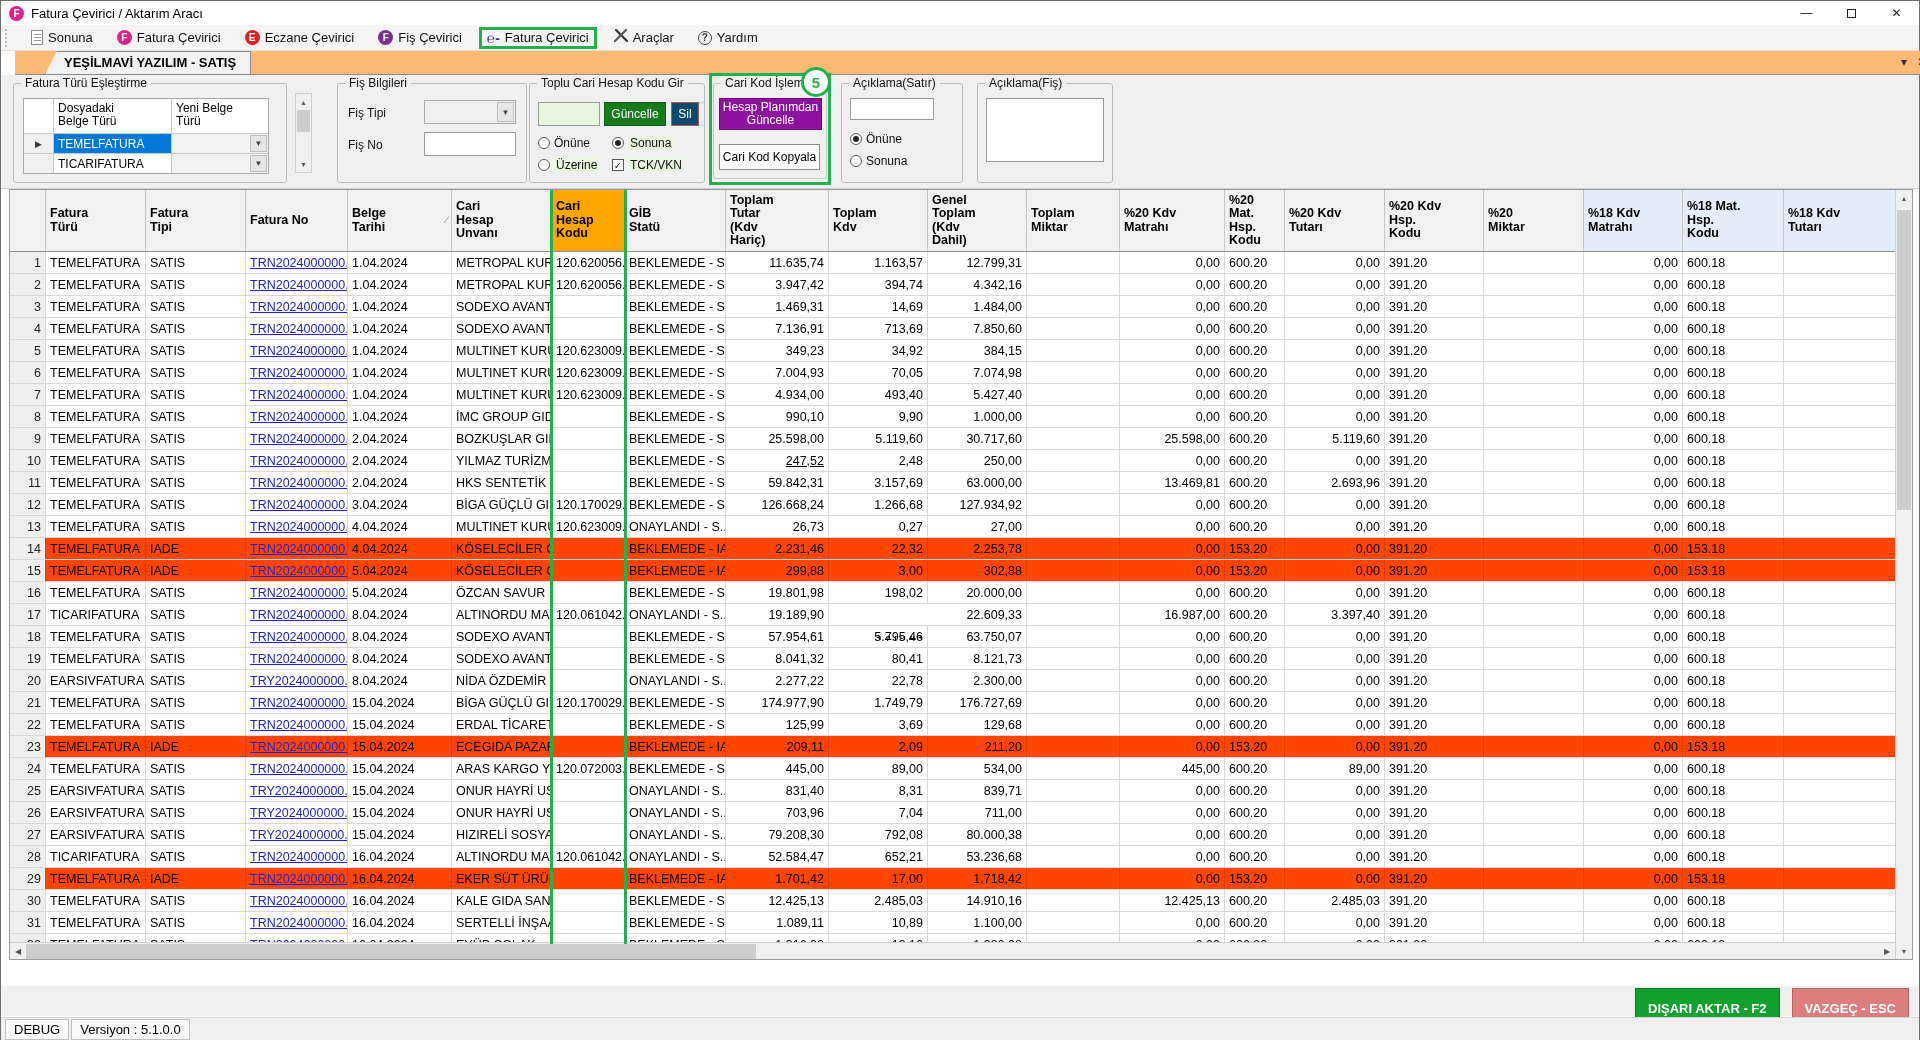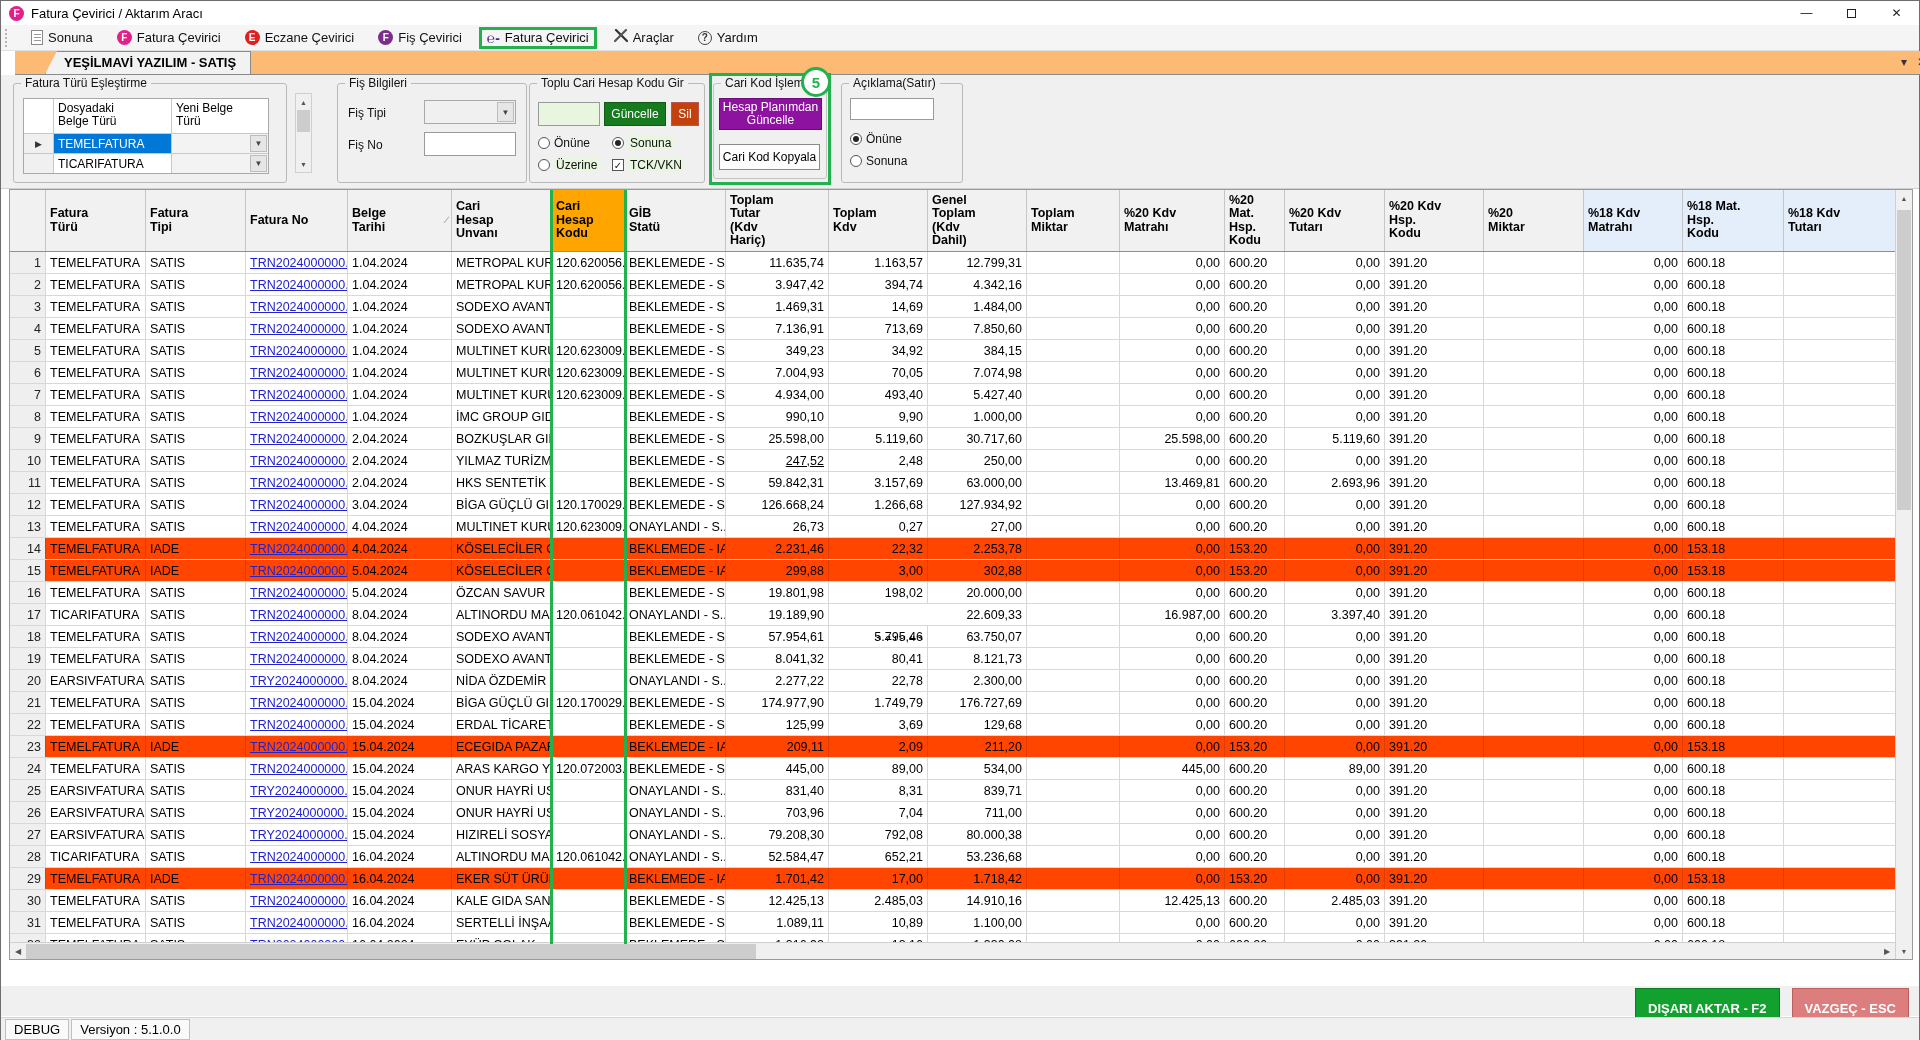--- a/index.html
+++ b/index.html
@@ -67,21 +67,21 @@
     color:#555; background:#f0f0f0; }
   .sb-thumb { background:#cdcdcd; margin:0 1px; }
 
   .fldlabel { position:absolute; font-size:12px; color:#111; }
   .tbox { position:absolute; background:#fff; border:1px solid #9a9a9a; }
   .tbox.green { background:#e9f6df; }
   .combo { position:absolute; background:#f0f0f0; border:1px solid #a9a9a9; }
   .btn { position:absolute; border:1px solid #8a8a8a; display:flex; align-items:center; justify-content:center;
     text-align:center; font-size:12px; line-height:13px; }
   .btn.green { background:#187a1f; color:#fff; border-color:#0f5c14; }
-  .btn.salmon { background:#c2410c; color:#fff; border-color:#b85555; }
+  .btn.salmon { background:#0c4a6e; color:#fff; border-color:#b85555; }
   .btn.purple { background:#8e12a0; color:#fff; border-color:#6b0d79; }
   .btn.white { background:#fdfdfd; color:#000; border-color:#8a8a8a; }
 
   .radio-row { position:absolute; display:flex; align-items:center; gap:4px; font-size:12px; color:#111; }
   .radio { width:12px; height:12px; border-radius:50%; border:1px solid #555; background:#fff; position:relative; }
   .radio.sel:before { content:""; position:absolute; left:2px; top:2px; width:6px; height:6px; border-radius:50%; background:#222; }
   .chk { width:12px; height:12px; border:1px solid #555; background:#fff; font-size:10px; line-height:11px;
     text-align:center; color:#111; }
   .lgreen { background:#e9f6df; padding:0 2px; }
 
@@ -280,20 +280,24 @@
       <div class="radio-row" style="left:8px; top:48px;">
         <span class="radio sel"></span>
           <span>Önüne</span>
       </div>
       <div class="radio-row" style="left:8px; top:70px;">
         <span class="radio"></span>
           <span>Sonuna</span>
       </div>
     </div>
 
+    <div class="groupbox" style="left:976px; top:8px; width:136px; height:100px;">
+      <span class="gb-label">Açıklama(Fiş)</span>
+      <div class="tbox" style="left:8px; top:14px; width:118px; height:64px;"></div>
+    </div>
   </div>
 
   <div class="grid">
     <div class="grid-main">
       <div class="ghead" id="ghead">
           <div class="hcell" style="width: 36px;"></div>
           <div class="hcell" style="width: 100px;">Fatura
 Türü</div>
           <div class="hcell" style="width: 100px;">Fatura
 Tipi</div>

